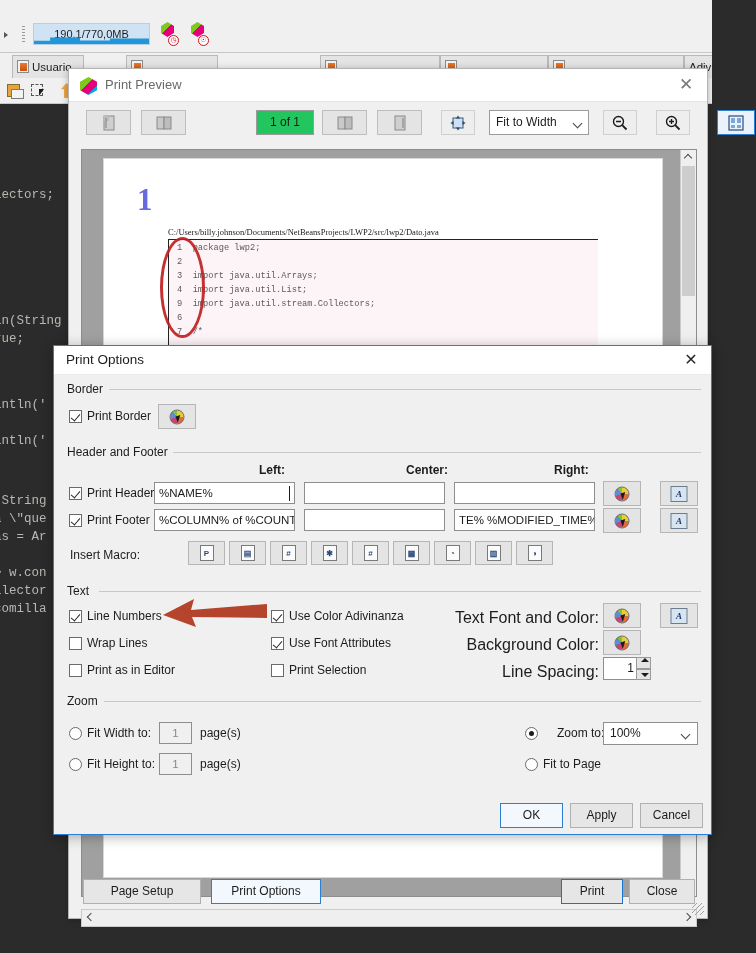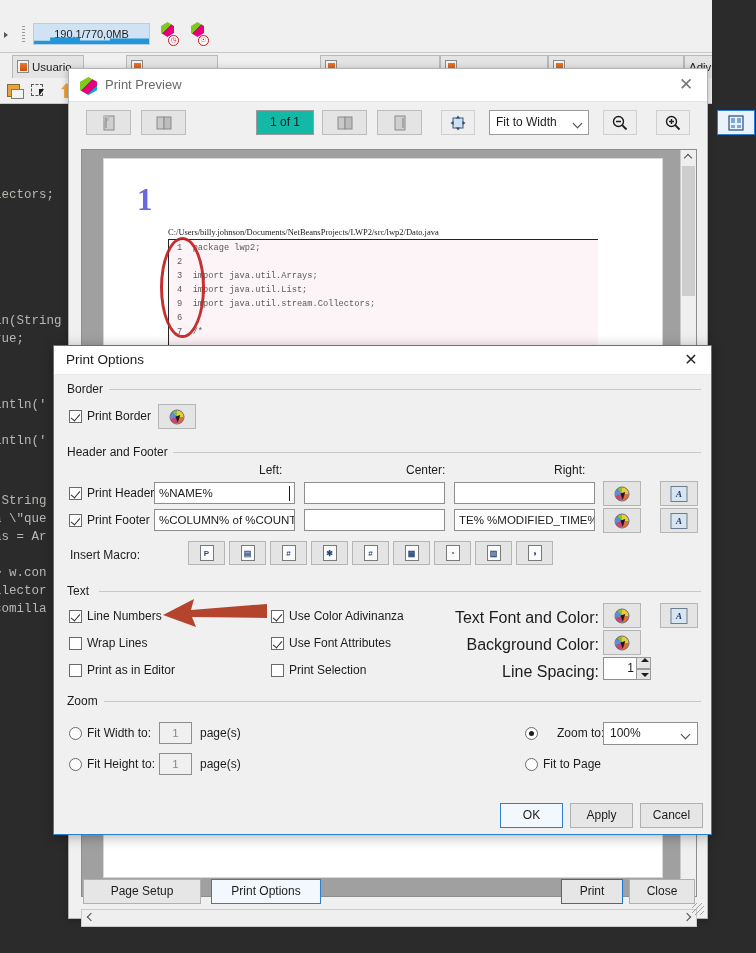--- a/index.html
+++ b/index.html
@@ -111,21 +111,21 @@
 
   .pp-toolbar { position: absolute; left: 0; top: 33px; width: 100%; height: 39px; }
   .tbtn {
     position: absolute; top: 8px; height: 25px; width: 45px;
     background: #e4e4e4; border: 1px solid #bdbdbd;
   }
   .tbtn.flat { background: #eeeeee; border-color: #cfcfcf; }
   .tbtn svg { position: absolute; left: 50%; top: 50%; transform: translate(-50%,-50%); }
   .pagefield {
     position: absolute; left: 187px; top: 8px; width: 58px; height: 25px;
-    background: #14b8a6; border: 1px solid #9b9b9b;
+    background: #22c55e; border: 1px solid #9b9b9b;
     font-size: 12px; color: #1c1c1c; text-align: center; line-height: 23px;
   }
   .zoomsel {
     position: absolute; left: 420px; top: 8px; width: 100px; height: 25px;
     background: #fff; border: 1px solid #9b9b9b;
     font-size: 12px; color: #1c1c1c; line-height: 23px; padding-left: 6px;
   }
   .zoomsel .chev {
     position: absolute; right: 7px; top: 9px; width: 7px; height: 7px;
     border-left: 1.4px solid #444; border-bottom: 1.4px solid #444;
@@ -240,21 +240,21 @@
 
   .fld {
     position: absolute; height: 22px; background: #fff; border: 1px solid #8e8e8e;
     font-size: 11.5px; color: #1c1c1c; line-height: 20px; padding-left: 4px;
     white-space: nowrap; overflow: hidden;
   }
   .fld.caret::after {
     content: ""; position: absolute; right: 4px; top: 3px; width: 1px; height: 15px; background: #1c1c1c;
   }
   .fld.dim { background: #f0f0f0; color: #8a8a8a; text-align: center; padding-left: 0; }
-  .colhdr { position: absolute; font-size: 12px; color: #1c1c1c; }
+  .colhdr { position: absolute; font-size: 12px; color: #1c1c1c; font-weight: bold; }
 
   .iconbtn {
     position: absolute; width: 38px; height: 25px; background: #e4e4e4; border: 1px solid #b5b5b5;
   }
   .iconbtn svg, .iconbtn .g { position: absolute; left: 50%; top: 50%; transform: translate(-50%,-50%); }
 
   .pie {
     width: 15px; height: 15px; border-radius: 50%;
     background: conic-gradient(#e8cf3a 0 25%,#e86a3a 25% 50%,#c8447a 50% 70%,#5a8fd8 70% 88%,#7ec820 88% 100%);
     border: 1px solid #6a6a6a;

